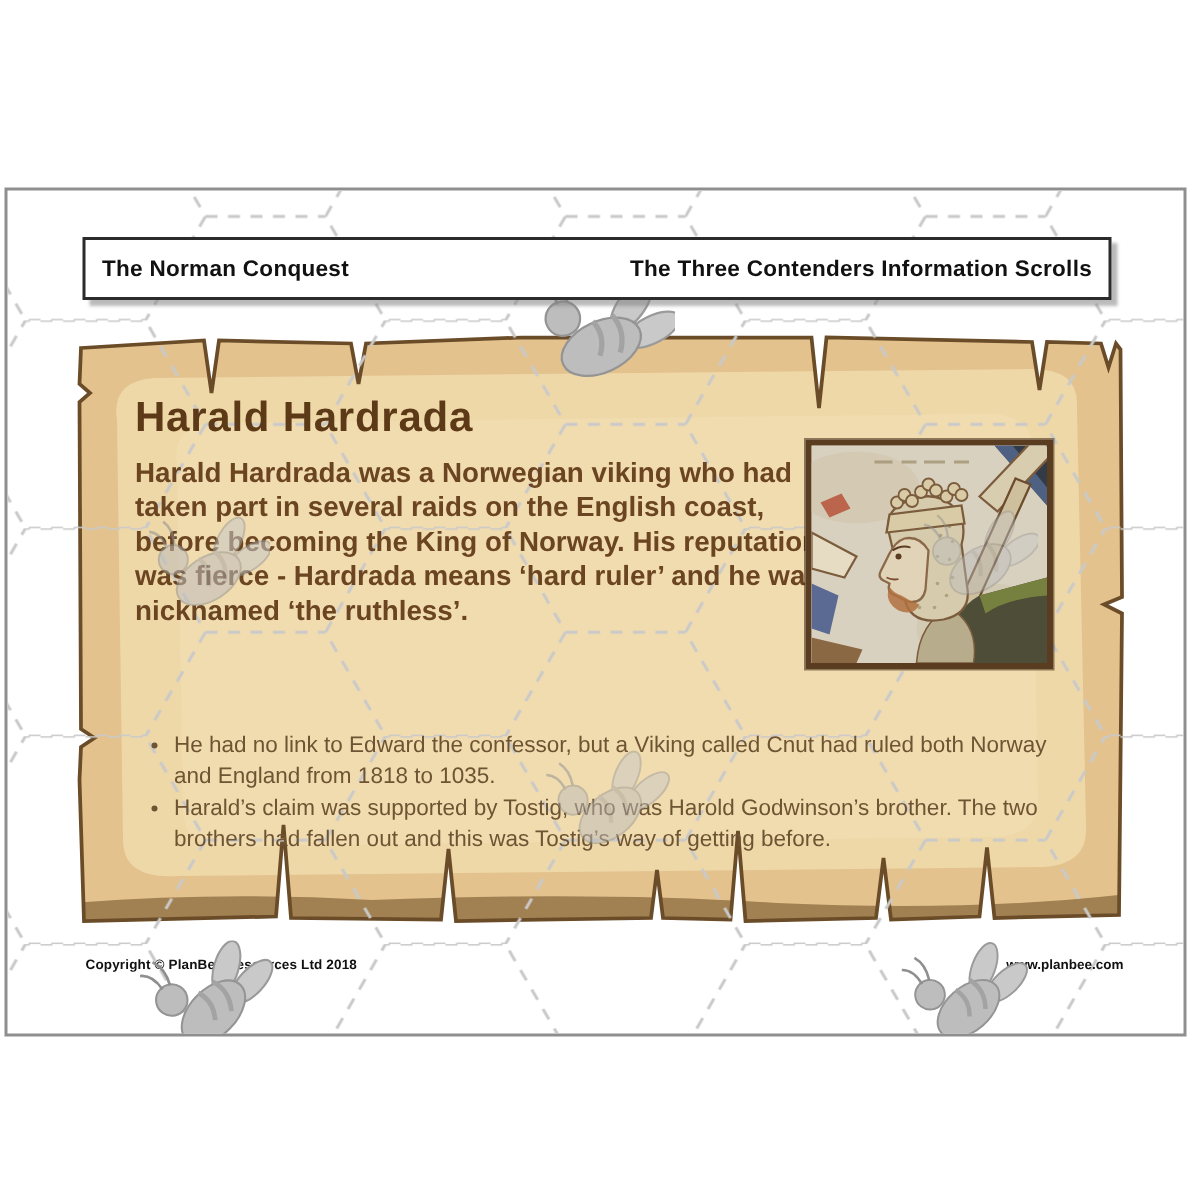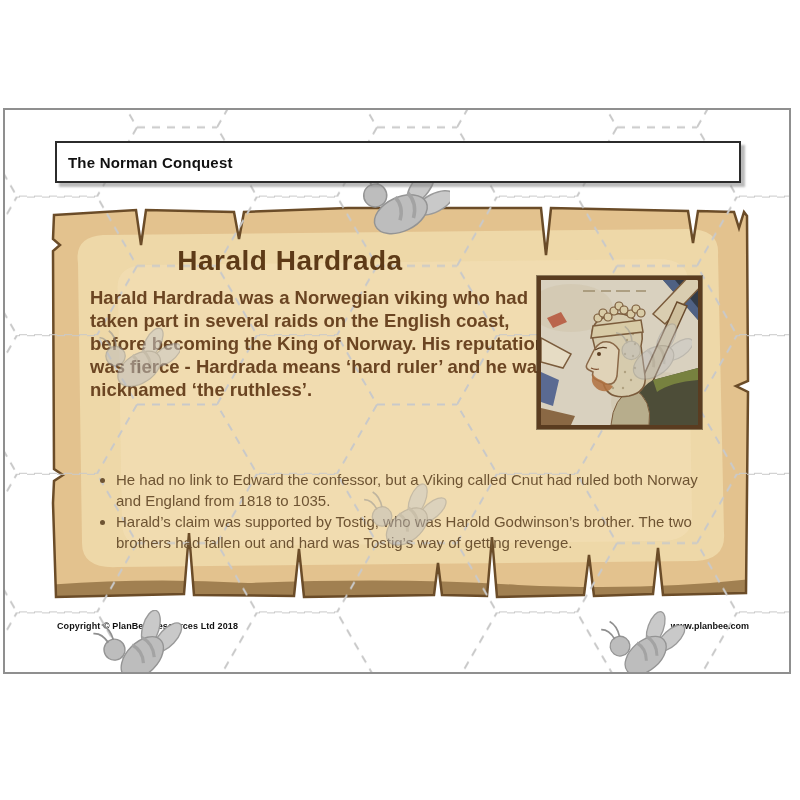--- a/index.html
+++ b/index.html
@@ -1,26 +1,26 @@
 <!DOCTYPE html>
 <html><head>
 <meta charset="utf-8">
 <style>
   html,body{margin:0;padding:0;}
   body{width:800px;height:800px;background:#ffffff;font-family:"Liberation Sans",sans-serif;}
   .page{position:relative;width:800px;height:800px;background:#fff;overflow:hidden;}
-  .slide{position:absolute;left:3px;top:108px;width:784px;height:562px;border:2px solid #8f8f8f;background:#fff;overflow:hidden;}
+  .slide{position:absolute;left:3px;top:125px;width:784px;height:562px;border:2px solid #8f8f8f;background:#fff;overflow:hidden;}
   .hexgrid{position:absolute;left:0;top:0;z-index:3;pointer-events:none;}
   .headerbar{position:absolute;left:50px;top:31px;width:660px;height:38px;background:#fff;border:2px solid #2b2b2b;
     box-shadow:4px 4px 2px rgba(130,130,130,.55);display:flex;justify-content:space-between;align-items:center;
     padding:0 11px;z-index:6;}
   .headerbar span{font-weight:bold;font-size:15px;color:#111;letter-spacing:.2px;}
   .parchment{position:absolute;left:43px;top:93px;width:704px;height:416px;z-index:2;}
   .content{position:absolute;z-index:4;}
-  .title{left:85px;top:135px;width:400px;text-align:center;font-size:28px;font-weight:800;color:#5d3a17;letter-spacing:.5px;}
+  .title{left:85px;top:135px;width:400px;font-size:28px;font-weight:800;color:#5d3a17;letter-spacing:.5px;}
   .intro{left:85px;top:176px;width:460px;font-size:18.5px;font-weight:bold;color:#6b4522;line-height:23px;}
   .kingimg{left:532px;top:166px;width:157px;height:145px;border:4px solid #5a3c20;box-shadow:0 0 0 1px rgba(58,40,18,.55);background:#d9d1bf;}
   .kingimg svg{display:block;}
   .links-heading{left:85px;top:337px;font-size:16.5px;font-weight:bold;color:#5d3e1c;}
   .bullets{left:85px;top:360px;width:598px;font-size:15px;color:#6e5433;line-height:20.5px;
     margin:0;padding:0 0 0 26px;list-style:disc outside;}
   .bullets li{margin:0 0 1px 0;}
   .copyright{left:52px;top:511px;font-size:9px;font-weight:bold;color:#111;letter-spacing:.1px;}
   .website{right:40px;top:511px;font-size:9px;font-weight:bold;color:#111;}
   .bee{position:absolute;z-index:5;}
@@ -49,20 +49,21 @@
       <defs>
         <pattern id="hexpat" width="240" height="138.6" patternUnits="userSpaceOnUse" patternTransform="translate(-28,-52)">
           <path d="M0,69.3 L40,0 L120,0 L160,69.3 L120,138.6 L40,138.6 Z M160,69.3 L240,69.3" fill="none" stroke="#c9c9c9" stroke-width="2" stroke-dasharray="8 7"></path>
         </pattern>
       </defs>
       <rect width="784" height="562" fill="url(#hexpat)"></rect>
     </svg>
 
     <div class="headerbar">
       <span>The Norman Conquest</span>
+      <span>The Three Contenders Information Scrolls</span>
     </div>
 
     <svg class="parchment" viewBox="0 0 704 416">
       <defs>
         <clipPath id="parchclip">
           <path id="parchpath" d="M6,12 L88,7 L93,42 L98,7 L186,9 L191,36 L196,9 L300,5 L493,5 L498,52 L503,5
             L640,8 L645,40 L650,8 L686,9 L691,25 L696,9 L699,13
             L700,178 L688,183 L700,189 L698,390
             L615,392 L610,345 L605,391
             L546,393 L541,352 L536,392
@@ -135,21 +136,21 @@
         </g>
         <path d="M0,58 L30,74 L22,88 L0,82 Z" fill="#e6dcc4" stroke="#7b5c3c" stroke-width="1.5"></path>
         <path d="M6,38 L20,32 L26,42 L12,48 Z" fill="#b5543a" opacity=".85"></path>
         <path d="M0,92 L18,100 L12,126 L0,122 Z" fill="#5a6a92"></path>
         <path d="M0,128 L34,136 L30,145 L0,145 Z" fill="#8a6844"></path>
       </svg>
     </div>
 
     <ul class="content bullets">
       <li>He had no link to Edward the confessor, but a Viking called Cnut had ruled both Norway and England from 1818 to 1035.</li>
-      <li>Harald’s claim was supported by Tostig, who was Harold Godwinson’s brother. The two brothers had fallen out and hard was Tostig’s way of getting revenge.</li>
+      <li>Harald’s claim was supported by Tostig, who was Harold Godwinson’s brother. The two brothers had fallen out and this was Tostig’s way of getting before.</li>
     </ul>
 
     <div class="content copyright">Copyright © PlanBee Resources Ltd 2018</div>
     <div class="content website">www.planbee.com</div>
 
     <svg class="bee" style="left:345px;top:51px;width:100px;height:90px" viewBox="-50 -45 100 90">
         <use href="#bee-shape" transform="rotate(8)"></use>
       </svg>
     <svg class="bee" style="left:607px;top:210px;width:80px;height:72px;opacity:.45" viewBox="-50 -45 100 90">
         <use href="#bee-shape"></use>

